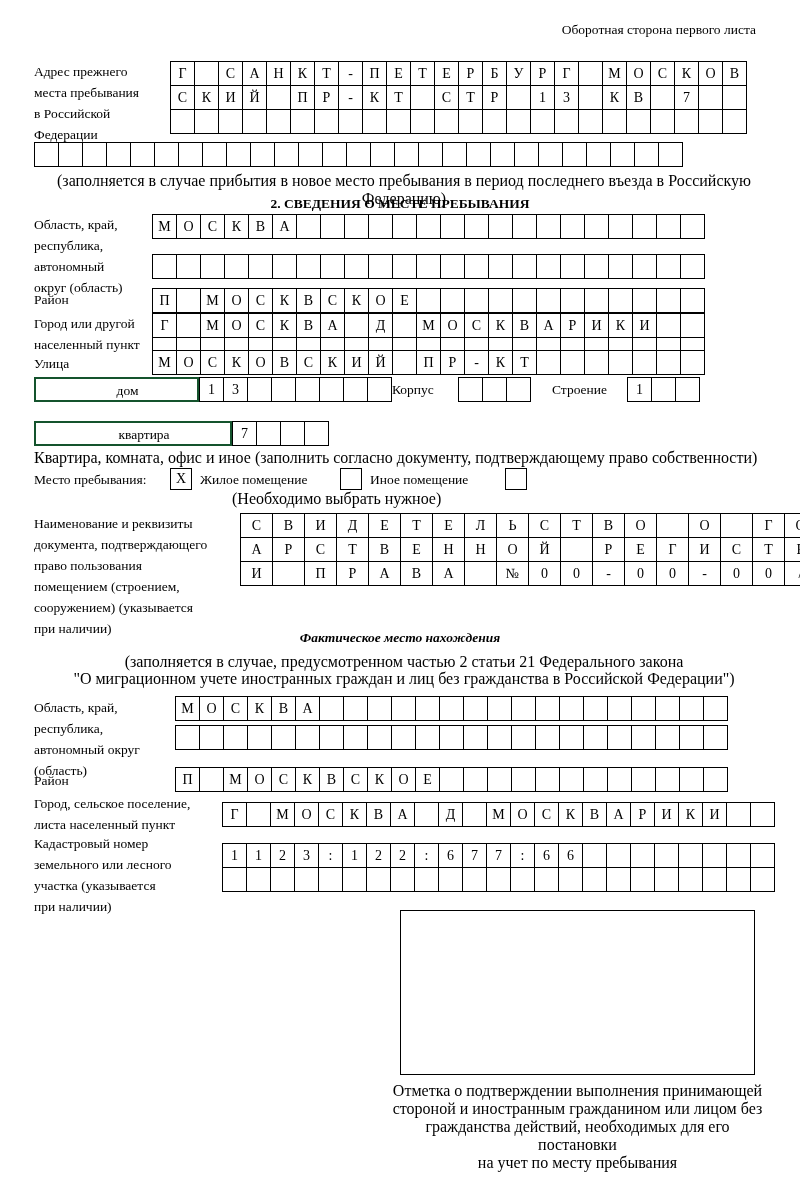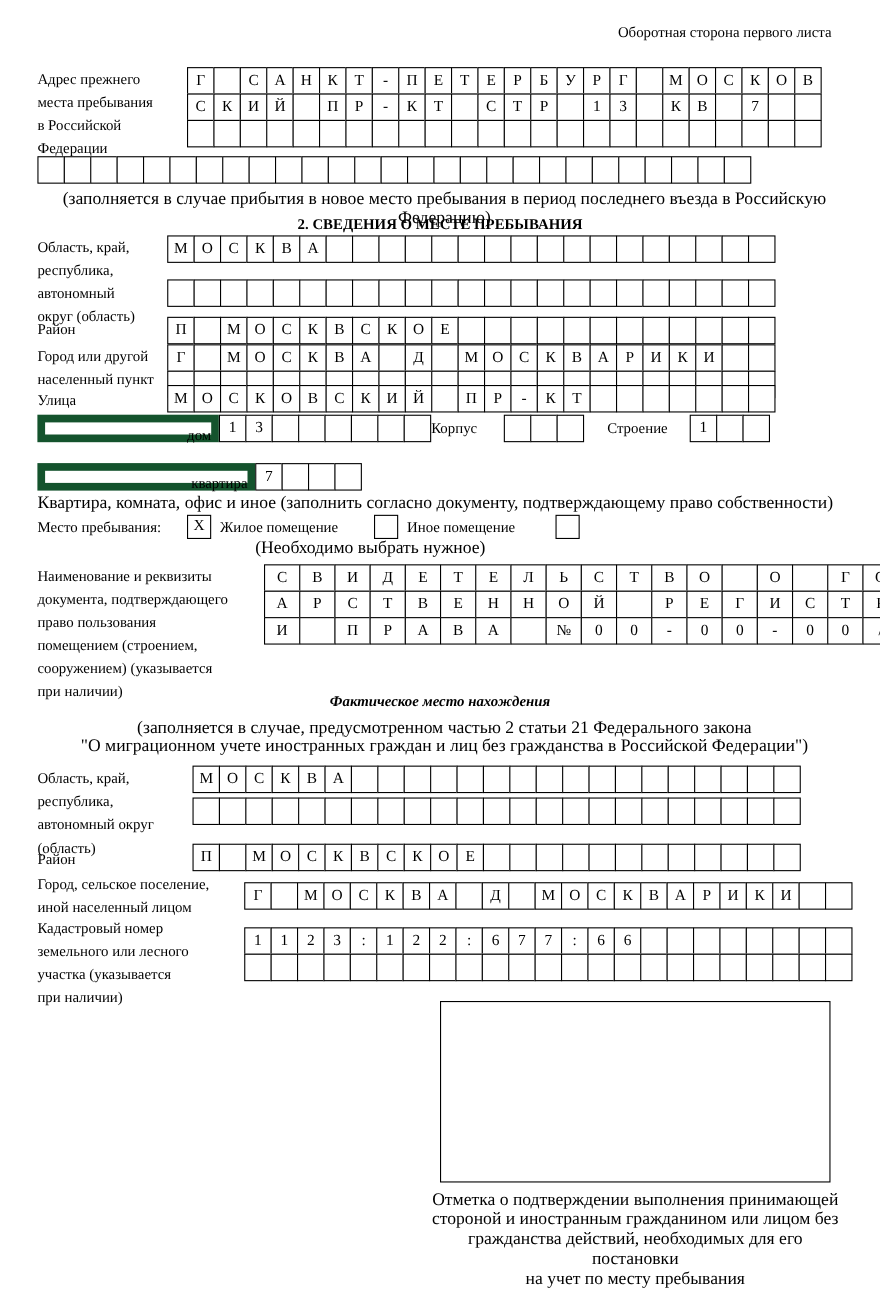--- a/index.html
+++ b/index.html
@@ -29,22 +29,22 @@
     box-sizing:border-box;
     font-family:"Liberation Serif", serif;
     font-size:14px;
     line-height:23px;
     text-align:center;
     background:#fff;
   }
   .cell.wide { width:33px; }
 
   .inline-lbl-box {
-    position:absolute; border:7px solid #14532d; box-sizing:border-box;
-    height:25px; text-align:right; font-size:13.5px; line-height:23px;padding-left:22px;
+    position:absolute; border:2px solid #14532d; box-sizing:border-box;
+    height:25px; text-align:center; font-size:13.5px; line-height:23px;padding-left:22px;
   }
 
   .section-title {
     position:absolute; width:100%; text-align:center;
     font-weight:bold; font-size:13.5px;
   }
 
   .note { position:absolute; font-size:16px; }
 
   .checkbox {
@@ -549,21 +549,21 @@
       <div class="cell"></div>
       <div class="cell"></div>
       <div class="cell"></div>
       <div class="cell"></div>
       <div class="cell"></div>
       <div class="cell"></div>
     </div>
 
   <div class="multiline" style="left:34px; top:793px;">
     <div>Город, сельское поселение,</div>
-    <div>иной населенный лицом</div>
+    <div>листа населенный пункт</div>
   </div>
   <div class="row" id="al-city" style="left:222px; top:802px;">
       <div class="cell">Г</div>
       <div class="cell"></div>
       <div class="cell">М</div>
       <div class="cell">О</div>
       <div class="cell">С</div>
       <div class="cell">К</div>
       <div class="cell">В</div>
       <div class="cell">А</div>

